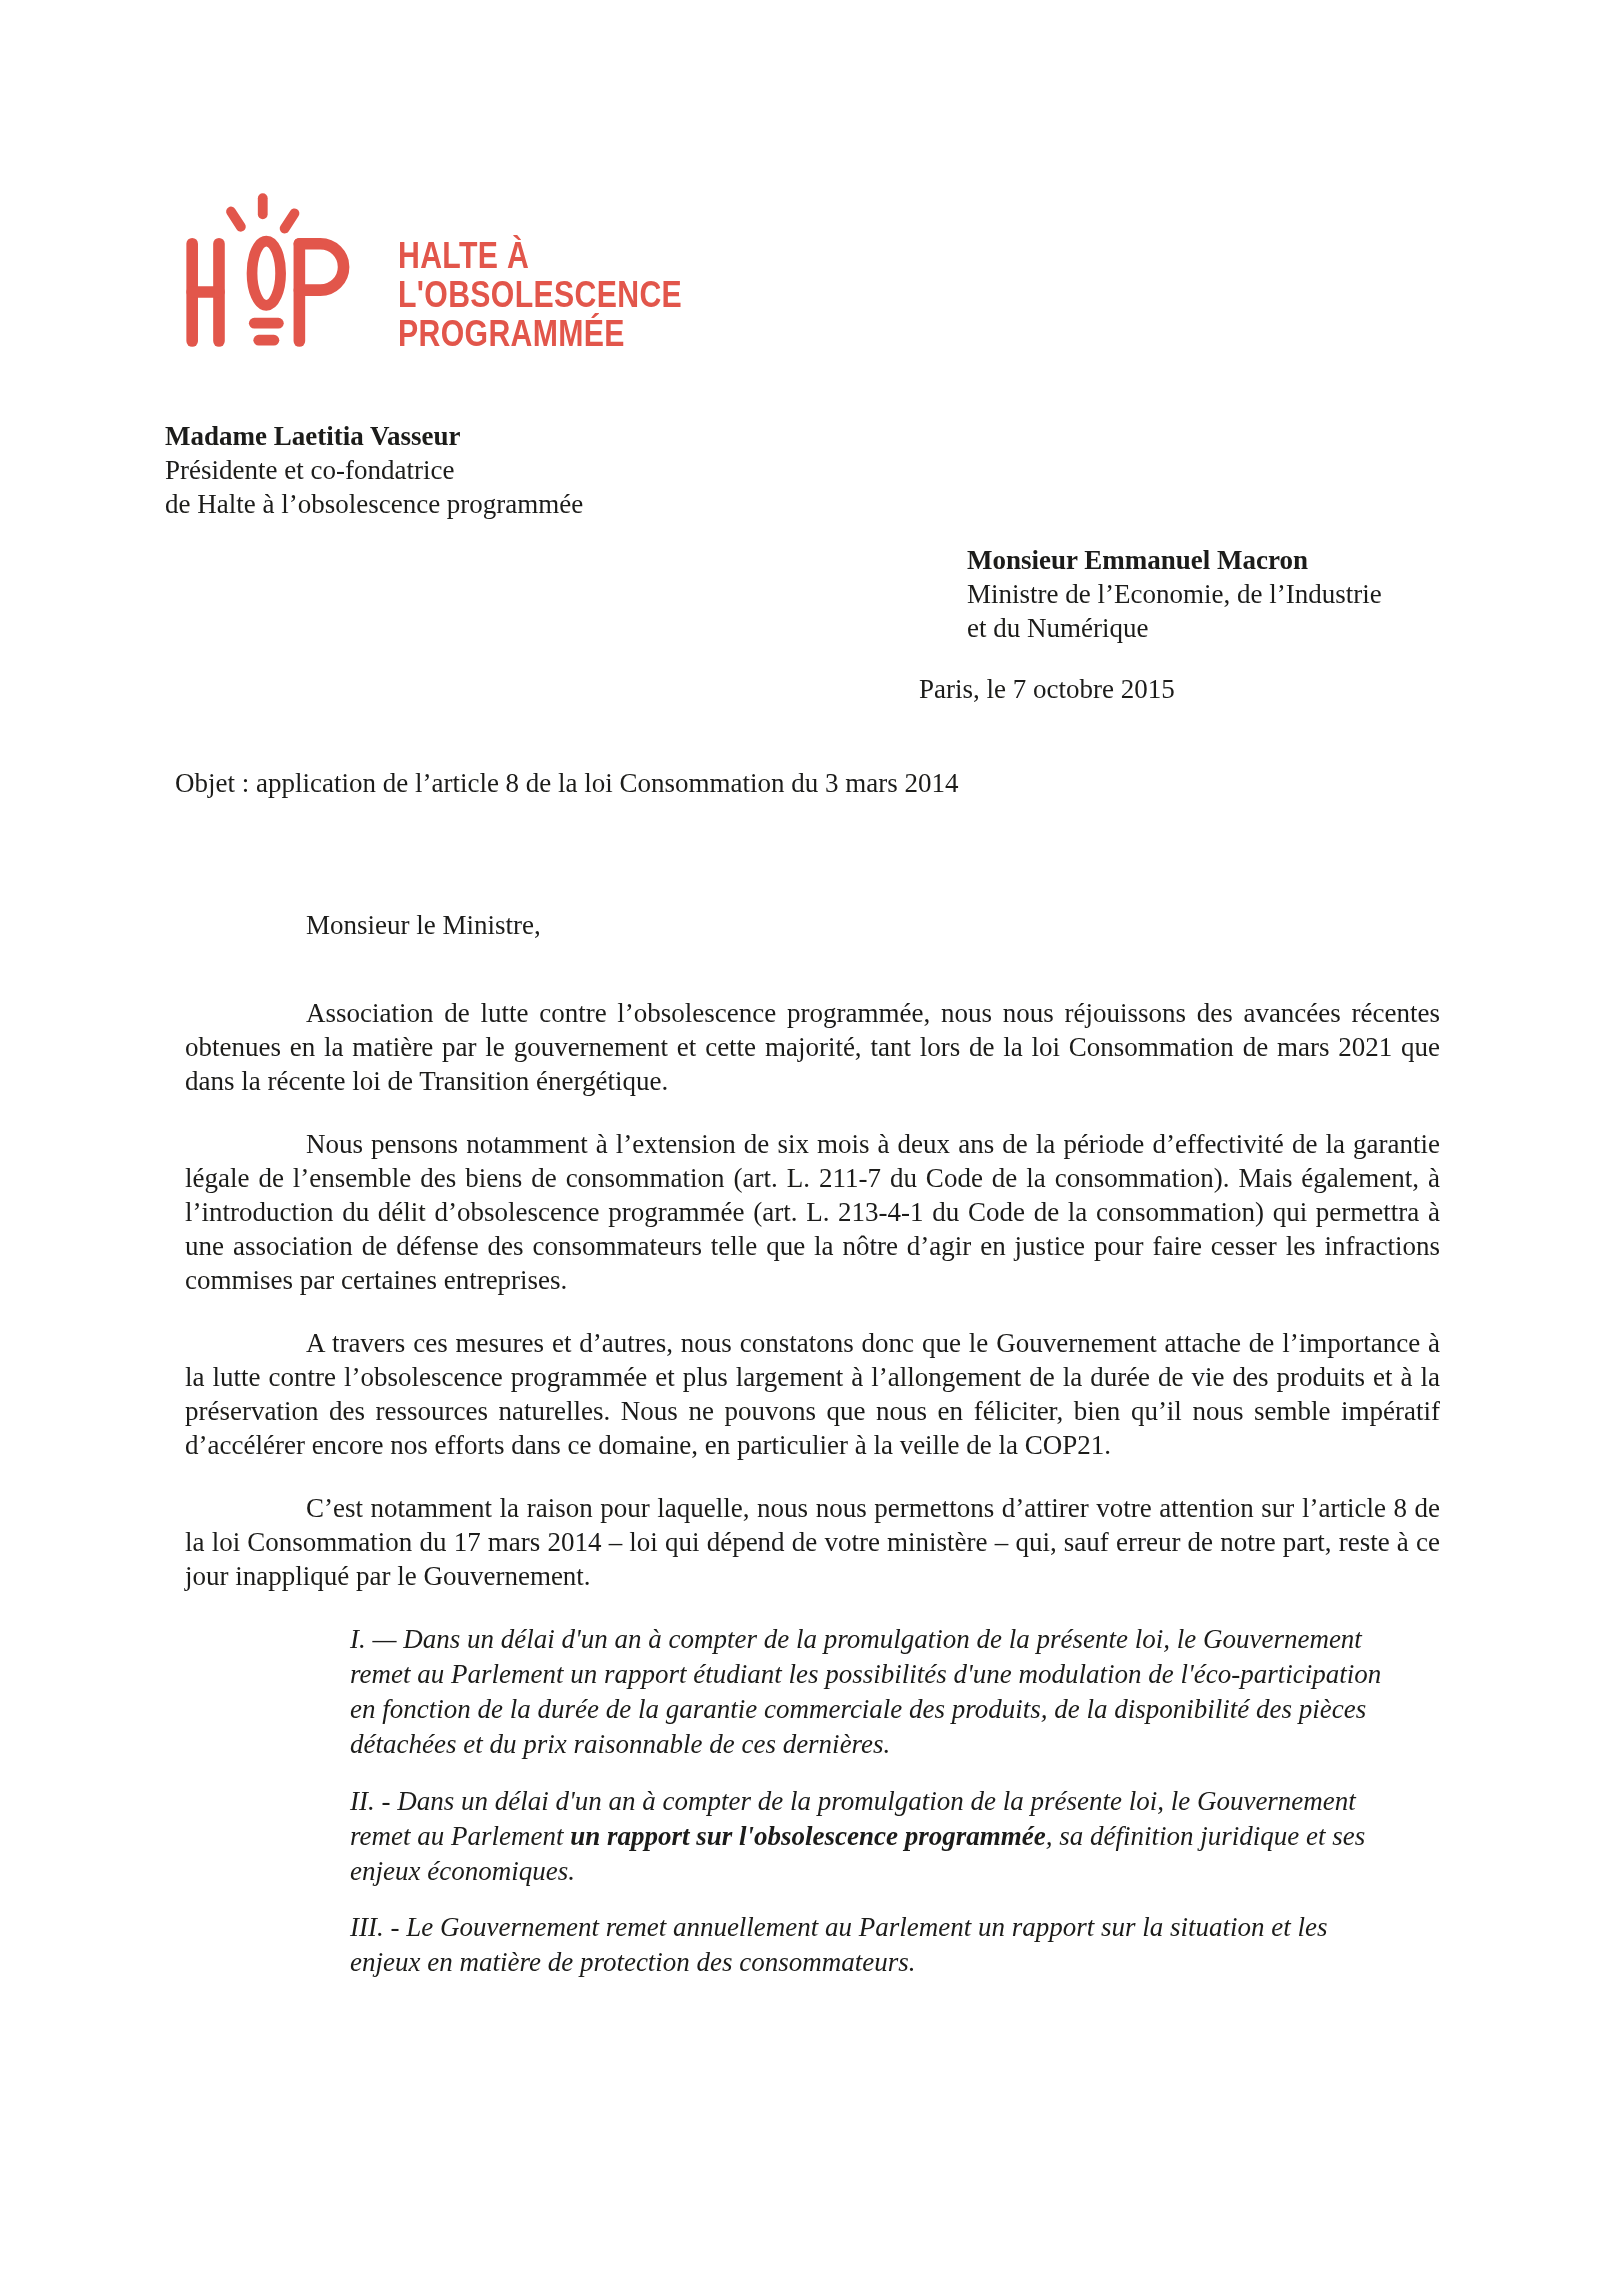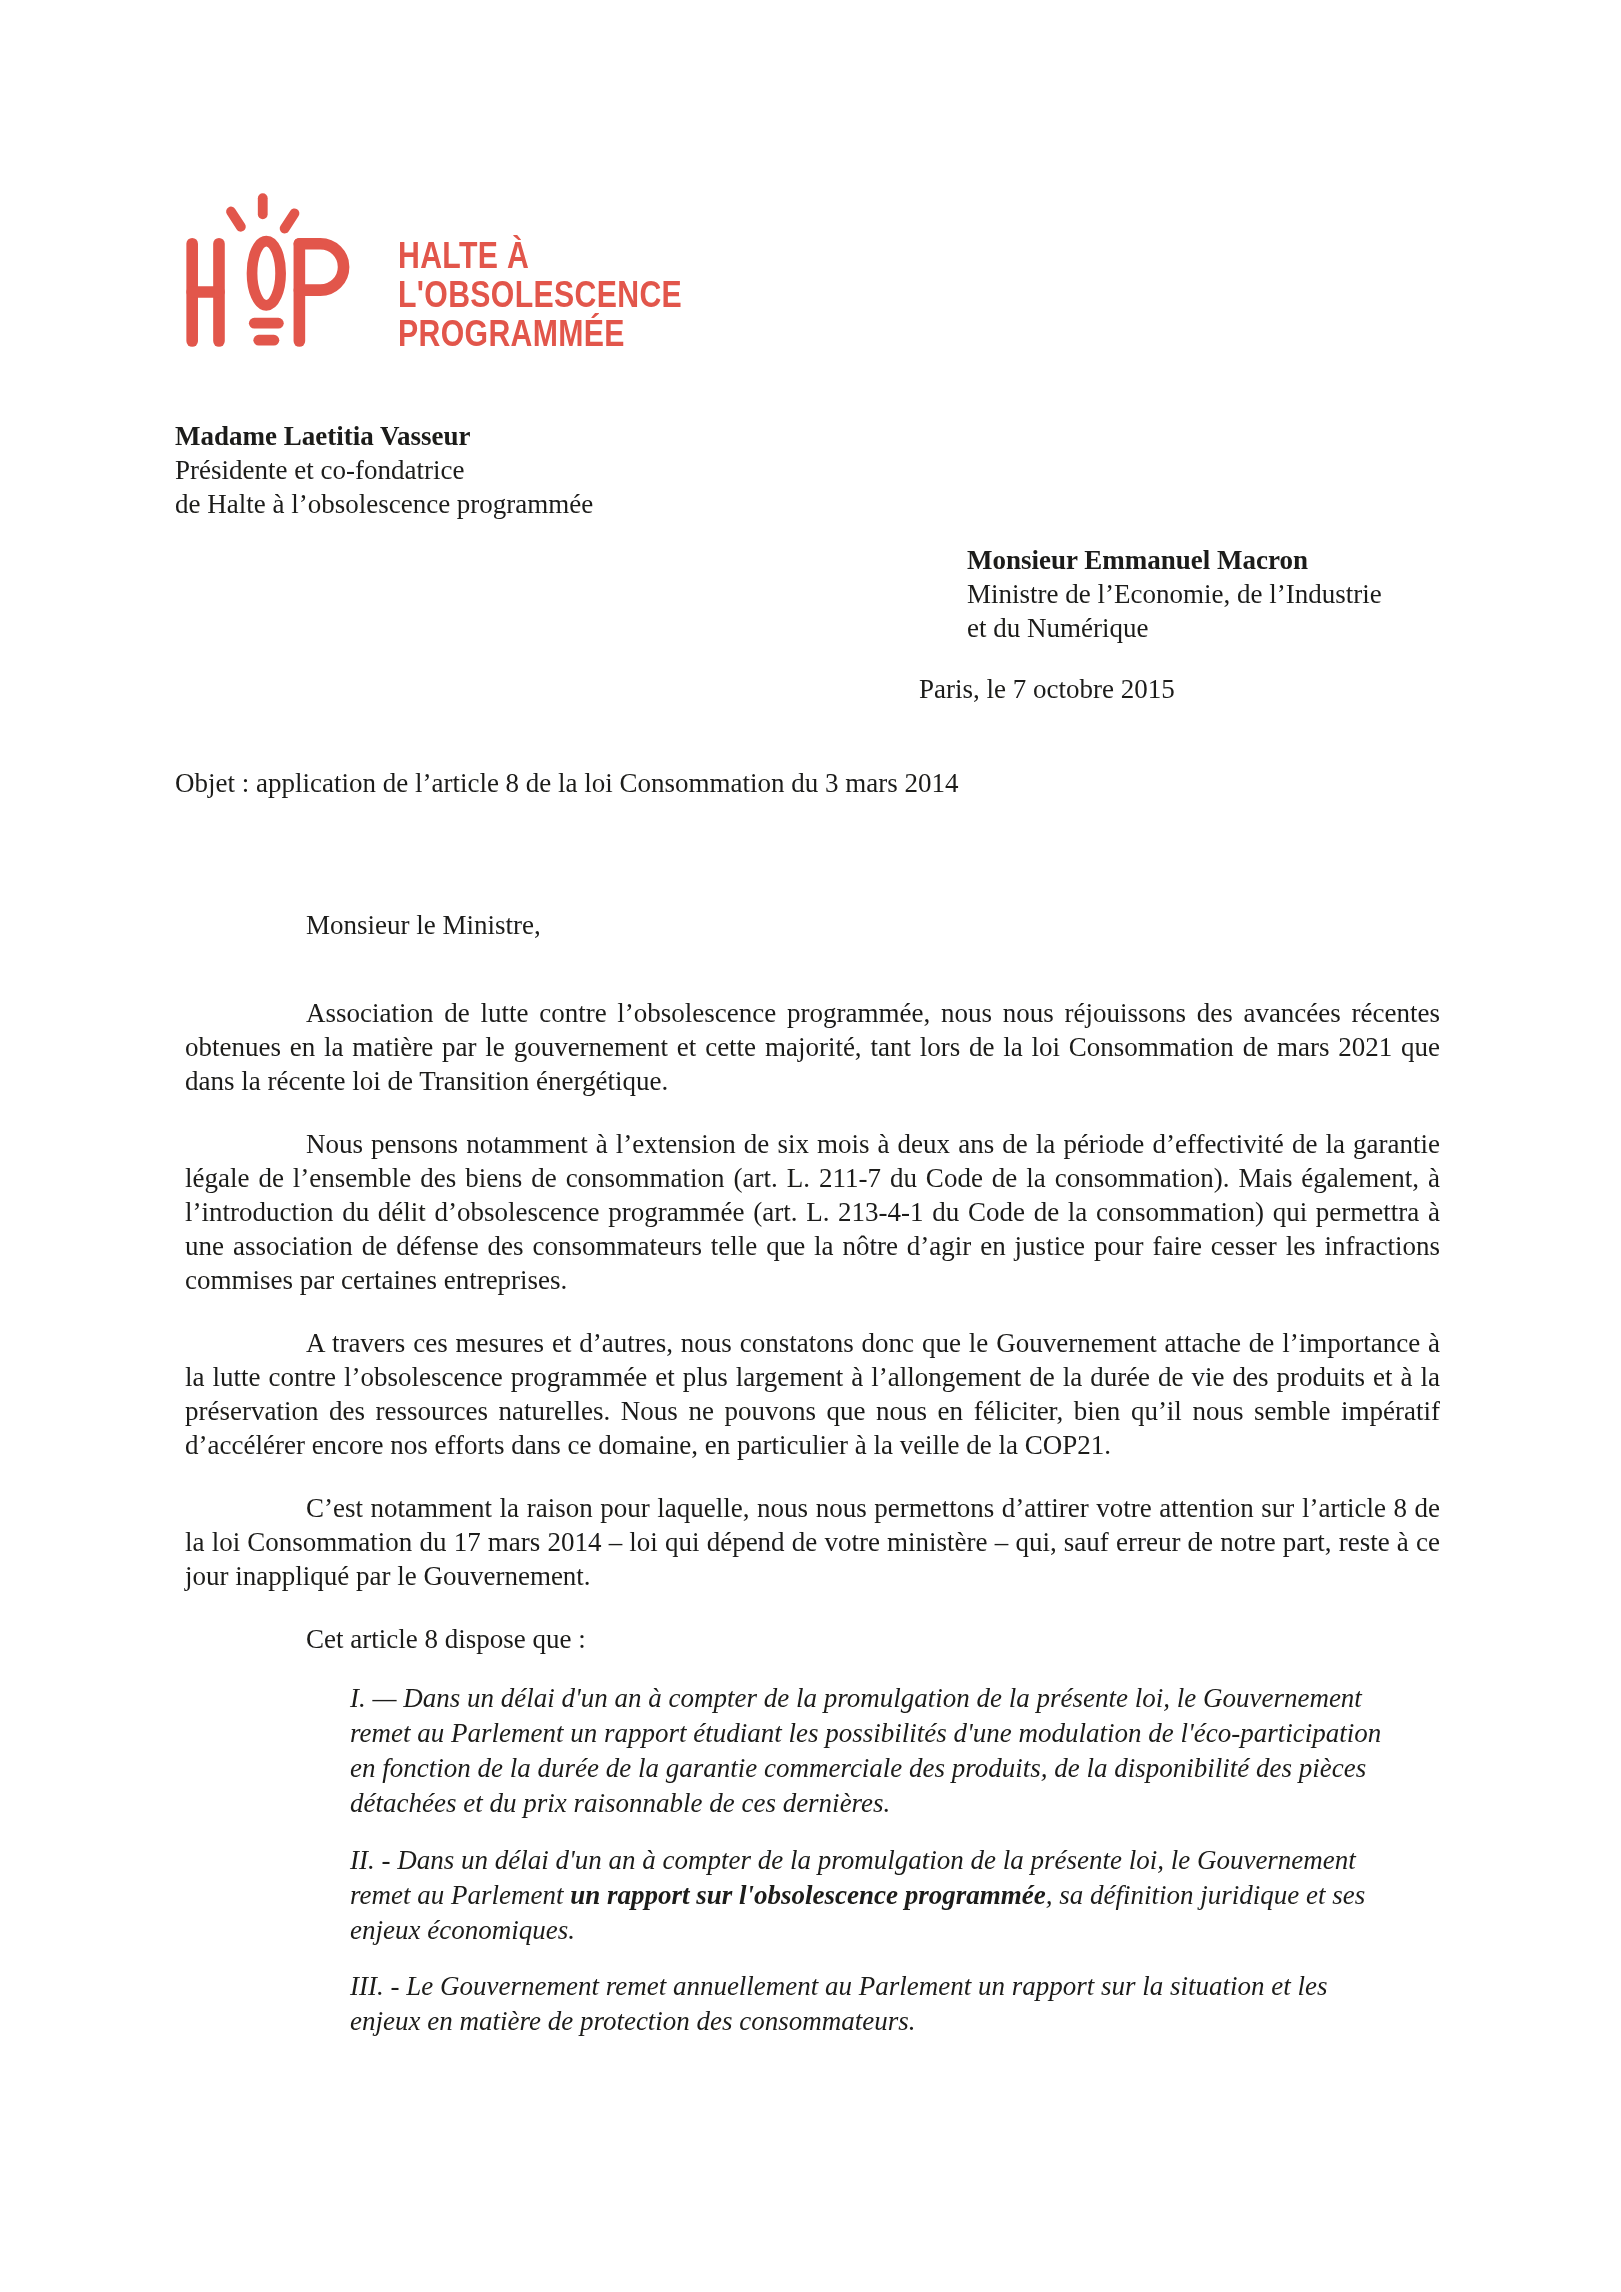--- a/index.html
+++ b/index.html
@@ -37,21 +37,21 @@
     letter-spacing: 0.4px;
     color: #e2564b;
     transform: scaleX(0.84);
     transform-origin: left top;
     white-space: nowrap;
   }
 
   
   .sender {
     position: absolute;
-    left: 175px;
+    left: 165px;
     top: 419px;
     font-size: 27px;
     line-height: 34px;
   }
   .recipient {
     position: absolute;
     left: 967px;
     top: 543px;
     font-size: 27px;
     line-height: 34px;
@@ -164,21 +164,20 @@
   <div class="subject">Objet : application de l’article 8 de la loi Consommation du 3 mars 2014</div>
 
   <div class="letter-body">
     <p class="salutation">Monsieur le Ministre,</p>
 
     <p class="para">Association de lutte contre l’obsolescence programmée, nous nous réjouissons des avancées récentes obtenues en la matière par le gouvernement et cette majorité, tant lors de la loi Consommation de mars 2021 que dans la récente loi de Transition énergétique.</p>
     <p class="para">Nous pensons notamment à l’extension de six mois à deux ans de la période d’effectivité de la garantie légale de l’ensemble des biens de consommation (art. L. 211-7 du Code de la consommation). Mais également, à l’introduction du délit d’obsolescence programmée (art. L. 213-4-1 du Code de la consommation) qui permettra à une association de défense des consommateurs telle que la nôtre d’agir en justice pour faire cesser les infractions commises par certaines entreprises.</p>
     <p class="para">A travers ces mesures et d’autres, nous constatons donc que le Gouvernement attache de l’importance à la lutte contre l’obsolescence programmée et plus largement à l’allongement de la durée de vie des produits et à la préservation des ressources naturelles. Nous ne pouvons que nous en féliciter, bien qu’il nous semble impératif d’accélérer encore nos efforts dans ce domaine, en particulier à la veille de la COP21.</p>
     <p class="para">C’est notamment la raison pour laquelle, nous nous permettons d’attirer votre attention sur l’article 8 de la loi Consommation du 17 mars 2014 – loi qui dépend de votre ministère – qui, sauf erreur de notre part, reste à ce jour inappliqué par le Gouvernement.</p>
 
-    <p class="lead-in">Cet article 8 dispose que :</p>
 
     <p class="quote">I. — Dans un délai d'un an à compter de la promulgation de la présente loi, le Gouvernement remet au Parlement un rapport étudiant les possibilités d'une modulation de l'éco-participation en fonction de la durée de la garantie commerciale des produits, de la disponibilité des pièces détachées et du prix raisonnable de ces dernières.</p>
 
     <p class="quote"><span>II. - Dans un délai d'un an à compter de la promulgation de la présente loi, le Gouvernement remet au Parlement </span><span class="q-bold">un rapport sur l'obsolescence programmée</span><span>, sa définition juridique et ses enjeux économiques.</span></p>
 
     <p class="quote">III. - Le Gouvernement remet annuellement au Parlement un rapport sur la situation et les enjeux en matière de protection des consommateurs.</p>
   </div>
 
 </div>
 

